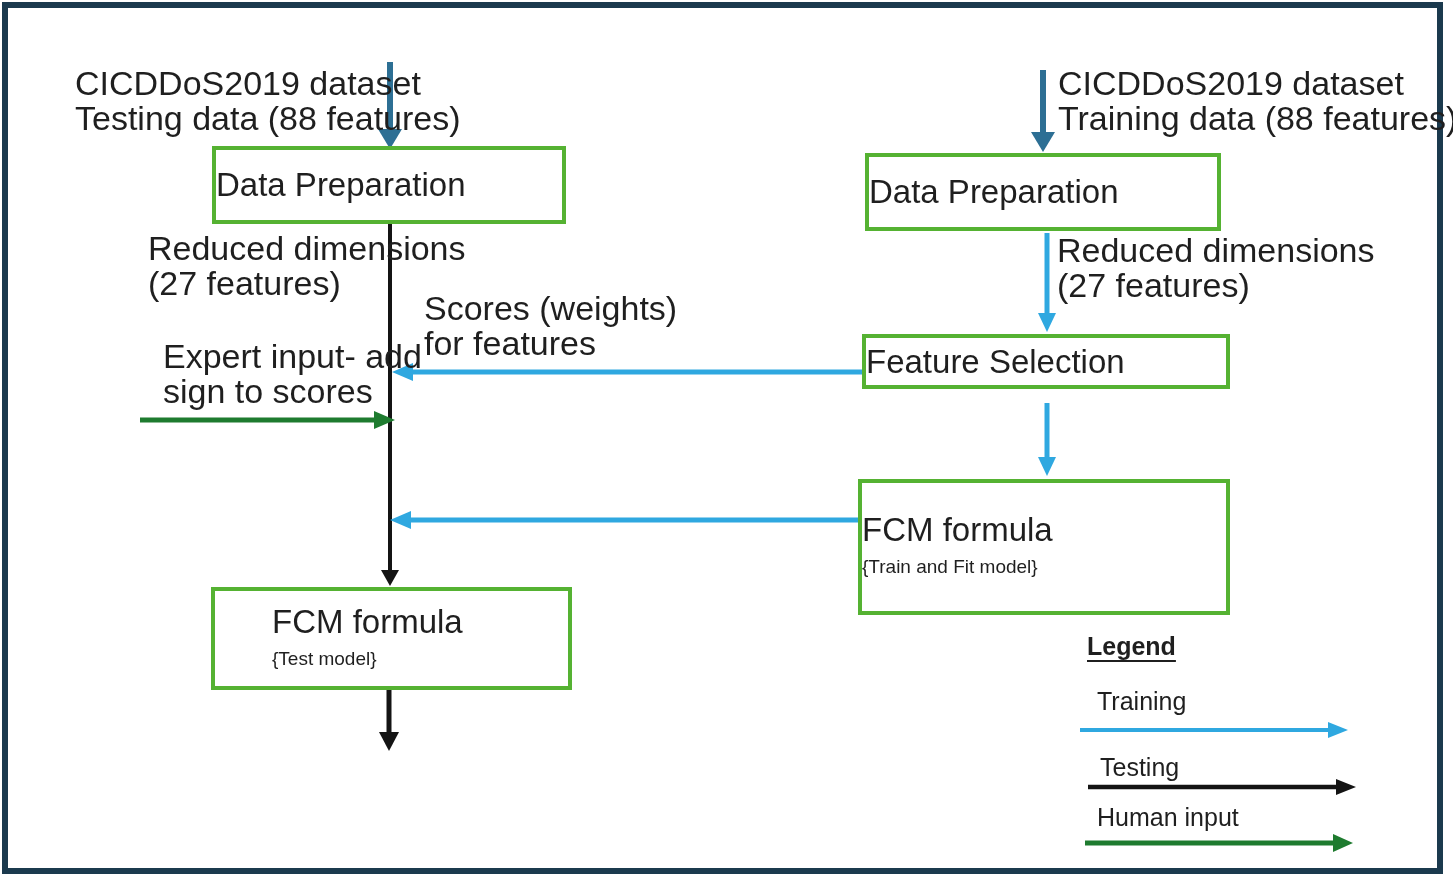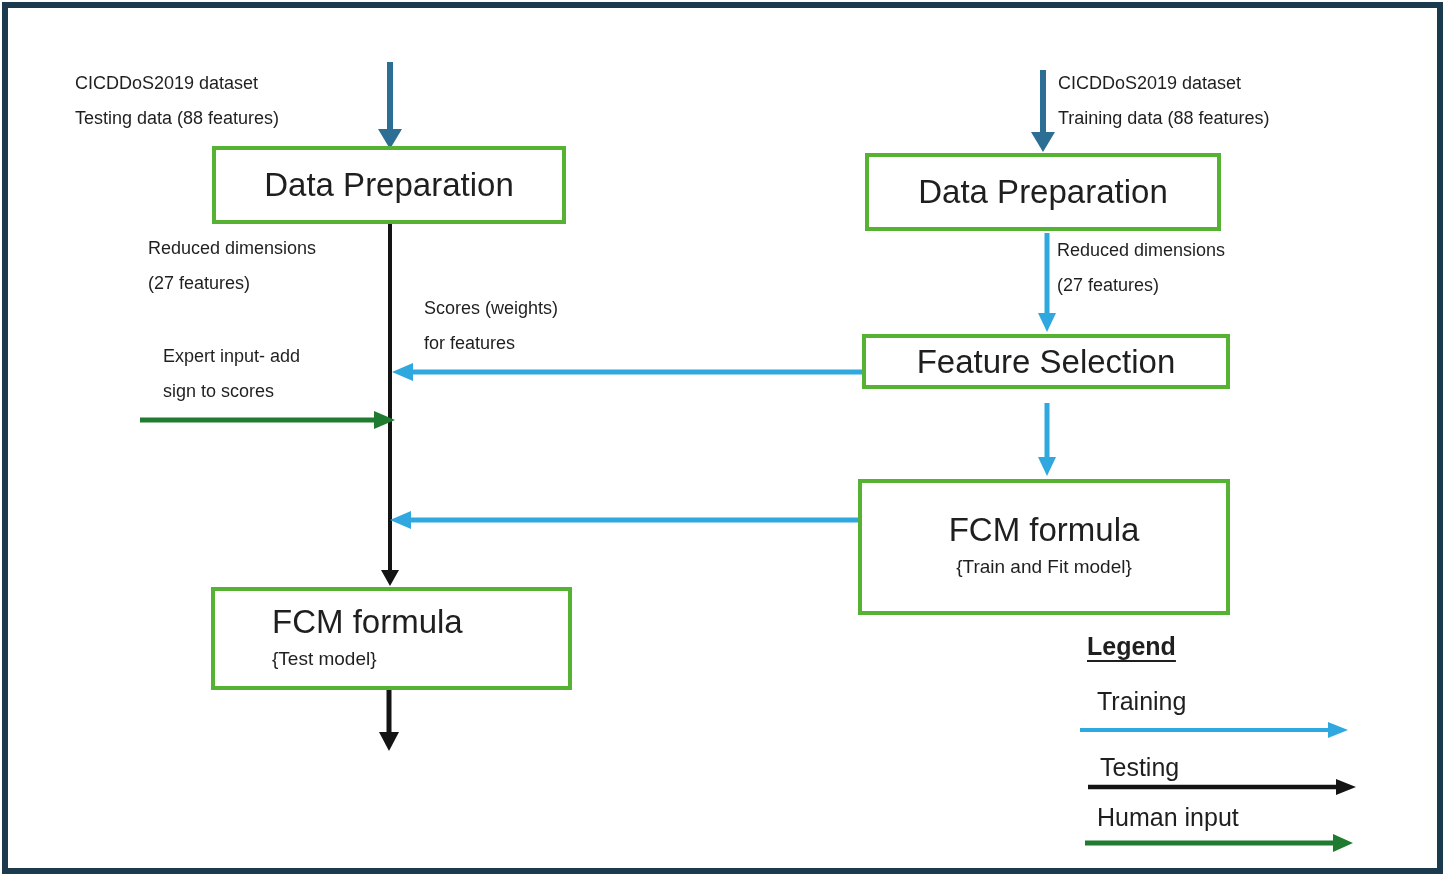--- a/index.html
+++ b/index.html
@@ -18,33 +18,33 @@
   .frame {
     position: absolute;
     left: 2px; top: 2px;
     width: 1441px; height: 872px;
     border: 6px solid var(--frame_navy, #1b3a4e);
     box-sizing: border-box;
   }
   .abs { position: absolute; }
   .label {
     color: var(--text_dark, #1f1f1f);
-    font-size: 18px;
+    font-size: 34px;
     line-height: 35px;
     white-space: nowrap;
   }
   .flow-box {
     position: absolute;
     border: 4px solid var(--box_green, #55b232);
     box-sizing: border-box;
     background: #ffffff;
     display: flex;
     flex-direction: column;
     justify-content: center;
-    align-items: center;
+    align-items: flex-start;
     color: var(--text_dark, #1f1f1f);
   }
   .flow-box .box-title {
     font-size: 33px;
     line-height: 40px;
     white-space: nowrap;
   }
   .flow-box .box-subtitle {
     font-size: 19px;
     line-height: 34px;

